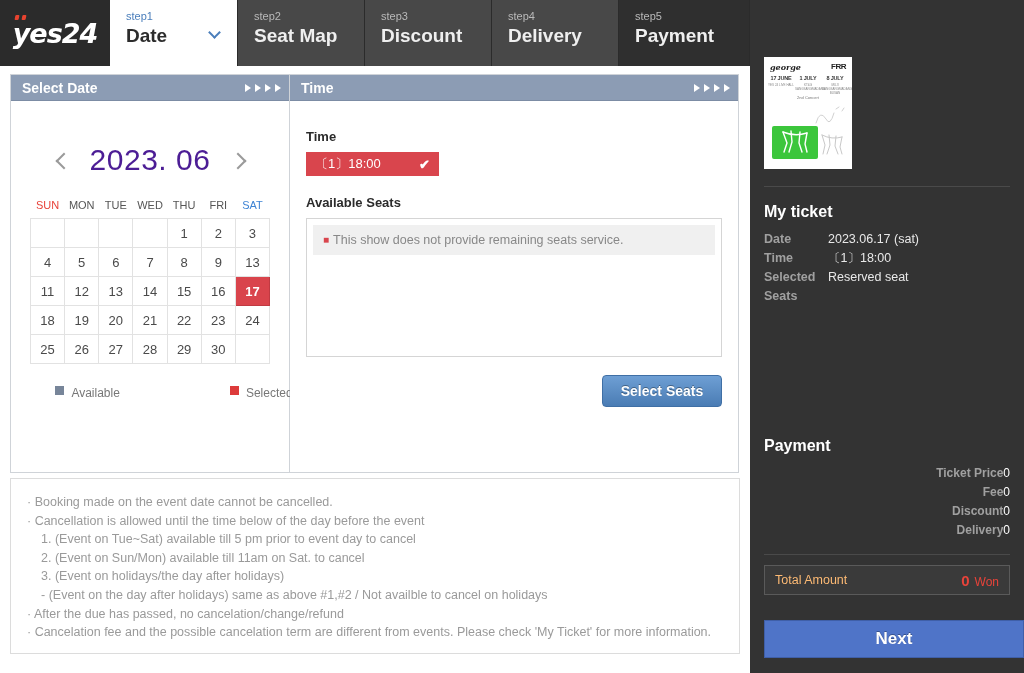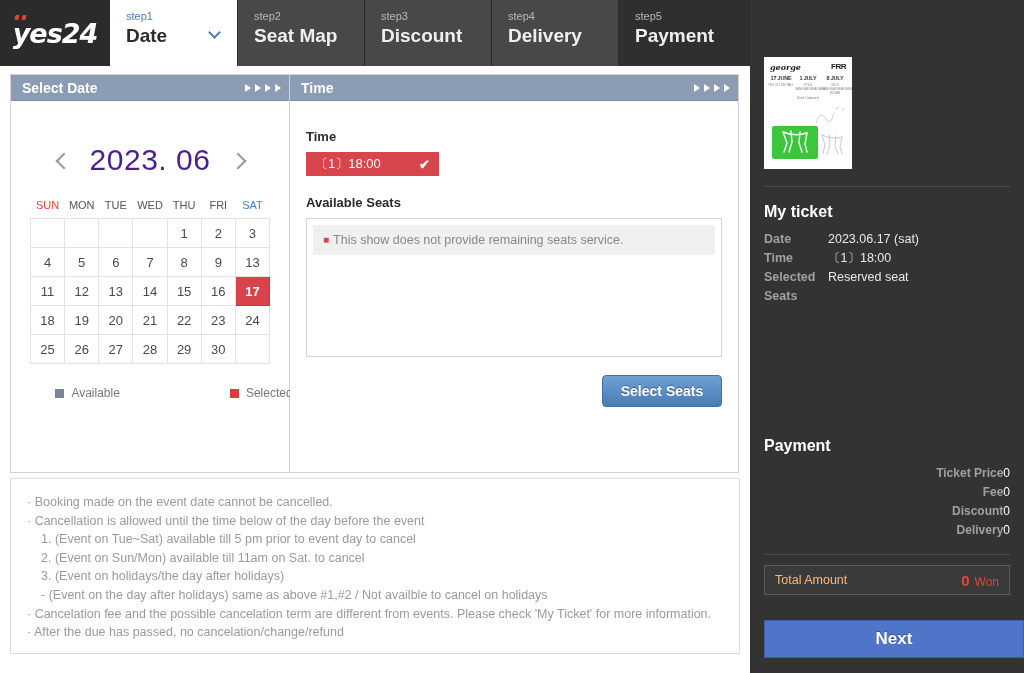--- a/index.html
+++ b/index.html
@@ -100,21 +100,21 @@
     border: 1px solid #e2e2e2; background: #fff;
   }
   table.cal td.empty { background: #fff; color: transparent; }
   table.cal td.sel { background: #d9444c; color: #ffffff; font-weight: bold;
                      border-color: #c03a42; }
 
   .legend {
     display: flex; justify-content: center; gap: 62px; margin-top: 22px;
     font-size: 12px; color: #777;
   }
-  .legend span { display: flex; align-items: center; gap: 7px; margin-left: 48px; }
+  .legend span { display: flex; align-items: flex-start; gap: 7px; margin-left: 48px; }
   .legend i { width: 9px; height: 9px; display: block; }
   .legend i.av { background: #778599; }
   .legend i.se { background: #dd3b3b; }
 
   
   .time-body { height: 371px; padding: 28px 16px 0 16px; position: relative; }
   .lbl { font-size: 13px; font-weight: bold; color: #2b2b2b; margin-bottom: 8px; }
   .time-btn {
     display: inline-flex; align-items: center; justify-content: space-between;
     width: 133px; height: 24px; background: #d9454d; color: #fff;
@@ -368,22 +368,22 @@
     </div>
   </div>
 
   <div class="notice">
       <div class="dot">Booking made on the event date cannot be cancelled.</div>
       <div class="dot">Cancellation is allowed until the time below of the day before the event</div>
       <div class="ind1">1.  (Event on Tue~Sat) available till 5 pm prior to event day to cancel</div>
       <div class="ind1">2.  (Event on Sun/Mon) available till 11am on Sat. to cancel</div>
       <div class="ind1">3.  (Event on holidays/the day after holidays)</div>
       <div class="ind2">-  (Event on the day after holidays) same as above #1,#2 / Not availble to cancel on holidays</div>
+      <div class="dot">After the due has passed, no cancelation/change/refund</div>
       <div class="dot">Cancelation fee and the possible cancelation term are different from events. Please check 'My Ticket' for more information.</div>
-      <div class="dot">After the due has passed, no cancelation/change/refund</div>
     </div>
 
   <div class="side">
     <div class="side-top">
       <div class="poster">
         <span class="p-george">george</span>
         <span class="p-frr">FRR</span>
         <div class="p-cols">
           <div class="p-col">
             <div class="p-d">17 JUNE</div>

